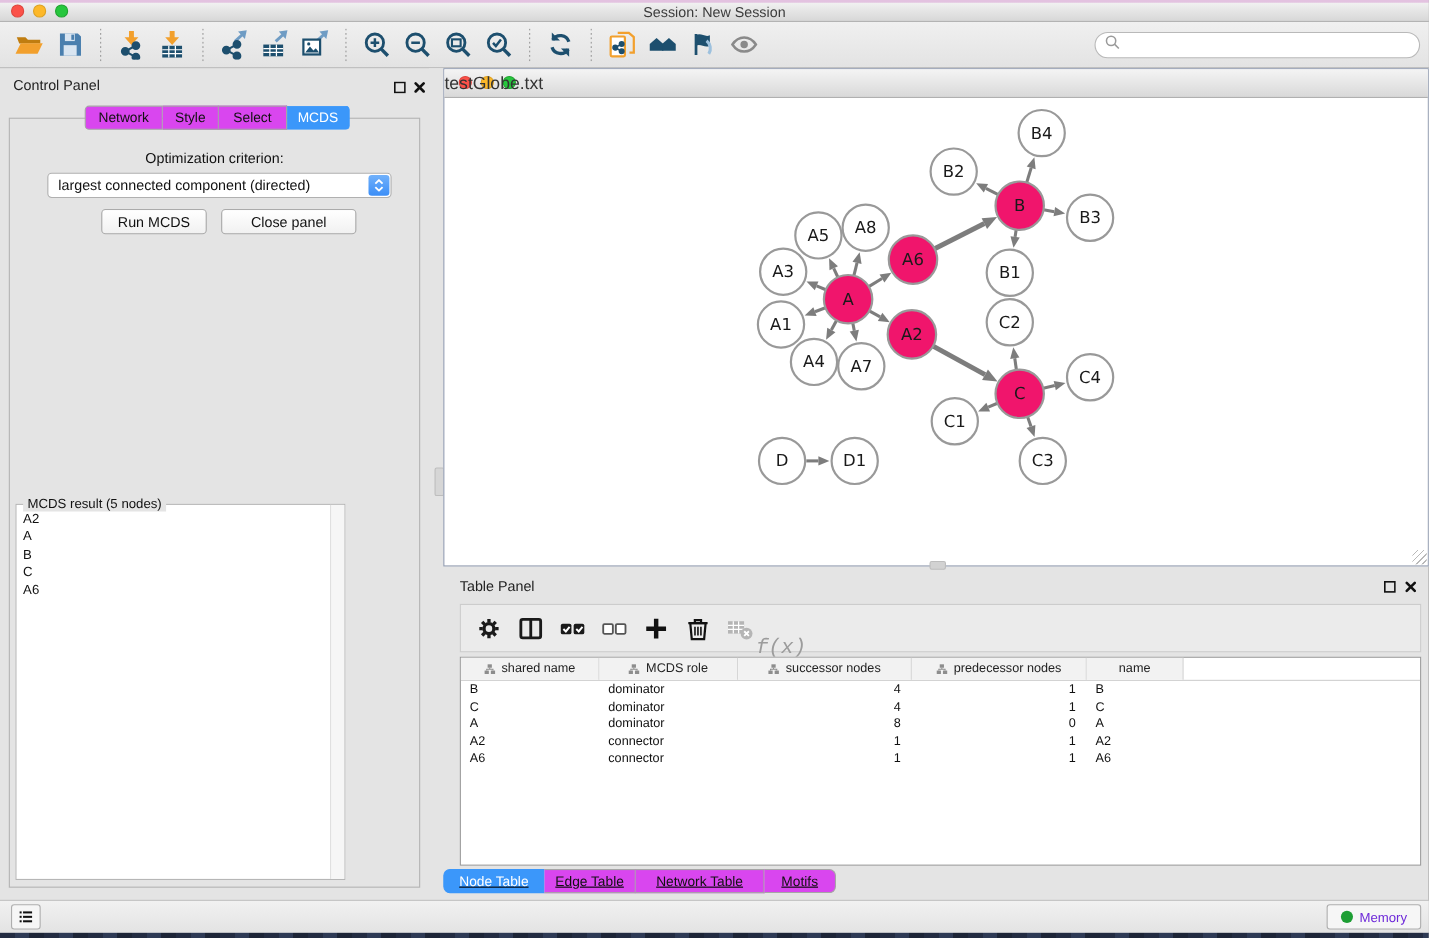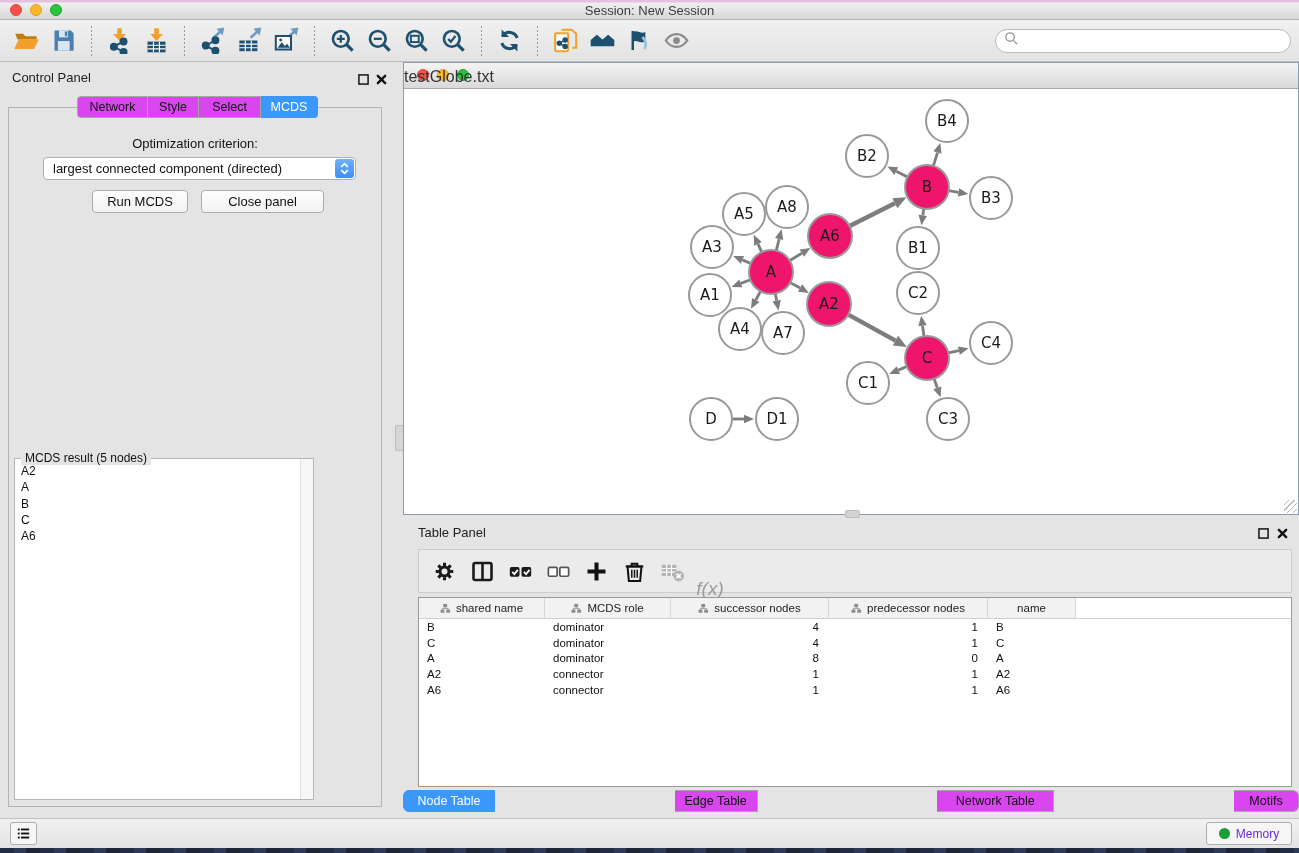--- a/index.html
+++ b/index.html
@@ -78,34 +78,34 @@
   .net-title { position:absolute; left:0; right:0; top:5px; font-size:16px; color:#333; }
   #graph-svg { position:absolute; left:0; top:26px; }
   .grip { position:absolute; right:1px; bottom:1px; width:13px; height:13px;
     background:repeating-linear-gradient(135deg, transparent 0 3px, #b9b9b9 3px 4px); }
 
   
   .tp-title { position:absolute; left:418px; top:525px; font-size:13px; color:#222; }
   .tp-toolbar { position:absolute; left:418px; top:549px; width:874px; height:44px;
     background:#ebebeb; border:1px solid #cccccc; display:flex; align-items:center; padding-left:6px; }
   .tp-toolbar .tbtn { width:38px; height:36px; }
-  .fx { font-family:Liberation Sans, sans-serif; font-style:italic; font-size:19px; color:#9c9c9c;margin-top:36px; }
+  .fx { font-family:Liberation Mono, monospace; font-style:italic; font-size:19px; color:#9c9c9c;margin-top:36px; }
   .table { position:absolute; left:418px; top:597px; width:874px; height:190px;
     background:#fff; border:1px solid #9a9a9a; }
   .thead { display:flex; height:21px; border-bottom:1px solid #cfcfcf; }
   .th { height:20px; background:#f2f2f2; border-right:1px solid #d6d6d6;
     display:flex; align-items:center; justify-content:center; gap:5px;
     font-size:11.5px; color:#222; }
   .hicon { display:flex; }
   .tbody { }
   .tr { display:flex; height:15.8px; align-items:center; }
   .td { font-size:11.5px; color:#111; white-space:nowrap; }
   .td.left { text-align:left; padding-left:8px; }
   .td.right { text-align:right; padding-right:10px; }
-  .bottom-tabs { position:absolute; left:403px; top:790px; width:896px; display:flex; justify-content:space-between; }
+  .bottom-tabs { position:absolute; left:403px; top:790px; width:896px; display:flex; justify-content:flex-start;text-decoration:underline; }
 
   
   .statusbar { position:absolute; left:0; top:818px; width:1299px; height:30px;
     background:linear-gradient(#f1f1f1,#e3e3e3); border-top:1px solid #c2c2c2; }
   .sq-btn { position:absolute; top:822px; height:23px; background:#f6f6f6;
     border:1px solid #aeaeae; border-radius:3px; display:flex; align-items:center; justify-content:center; }
   .memdot { width:11px; height:11px; border-radius:50%; background:#1d9e34; margin:0 6px 0 8px; }
   .memlabel { font-size:12px; color:#6d28d9; margin-right:8px; }
   .wallpaper { position:absolute; left:0; top:848px; width:1299px; height:5px;
     background:repeating-linear-gradient(90deg,#232c42 0 14px,#2e3a55 14px 26px,#1d2537 26px 40px); }

